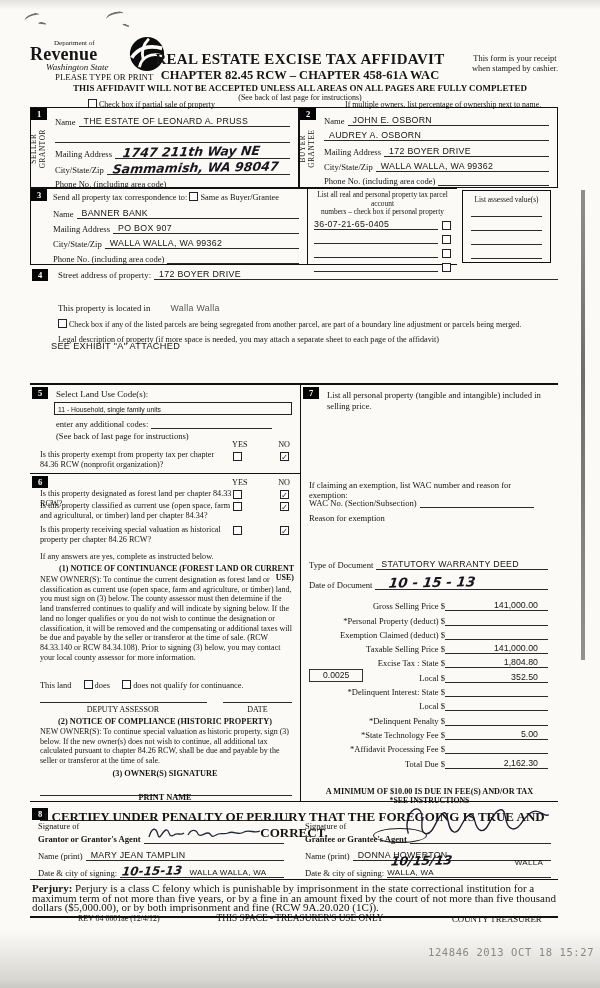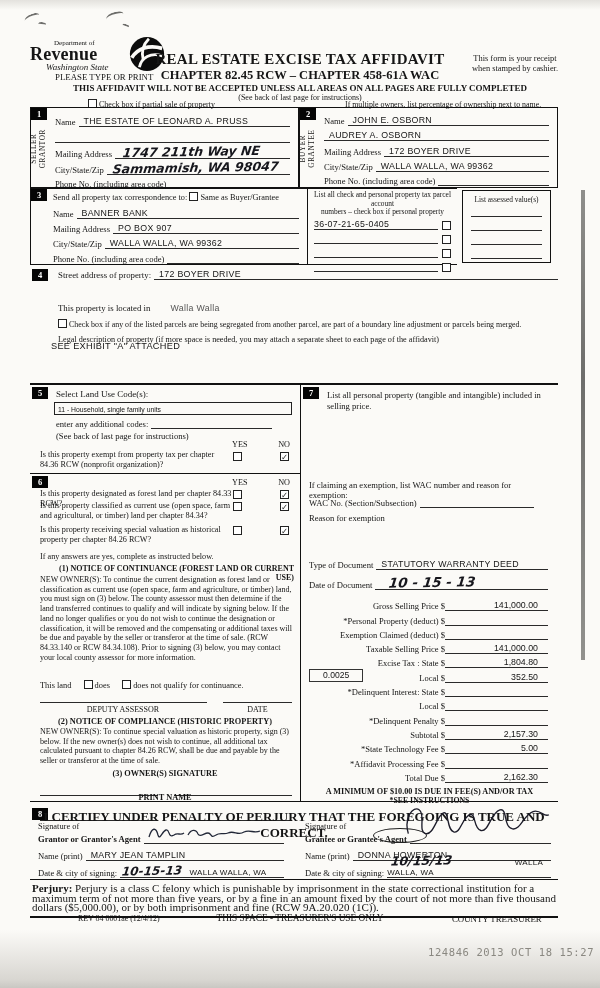--- a/index.html
+++ b/index.html
@@ -186,21 +186,21 @@
       </div>
       <div class="frow" style="height:15px;">
         <span class="lbl">Phone No. (including area code)</span>
         <span class="fill"></span>
       </div>
     </div>
   </div>
 
   <div class="abs" style="left:308px; top:188px; width:149px; height:77px; border-bottom:1.3px solid #111; border-top:1.3px solid #111; padding:2px 6px 0 6px;">
     <div style="font-size:7.4px; text-align:center; line-height:8.6px;">
-      <div>List all check and personal property tax parcel account</div>
+      <div>List all real and personal property tax parcel account</div>
       <div>numbers – check box if personal property</div>
     </div>
     <div class="frow" style="height:13px;">
         <span class="fill"><span class="typed" style="padding-left:0;">36-07-21-65-0405</span></span>
         <span class="cb" style="margin-left:4px;"></span>
       </div>
     <div class="frow" style="height:14px;">
         <span class="fill"><span class="typed" style="padding-left:0;"></span></span>
         <span class="cb" style="margin-left:4px;"></span>
       </div>
@@ -372,24 +372,20 @@
             <span class="feelab">*Delinquent Interest: State  $</span>
             <span class="feeval"></span>
           </div>
         <div class="feerow">
             <span class="feelab">Local  $</span>
             <span class="feeval"></span>
           </div>
         <div class="feerow">
             <span class="feelab">*Delinquent Penalty  $</span>
             <span class="feeval"></span>
-          </div>
-        <div class="feerow">
-            <span class="feelab">Subtotal  $</span>
-            <span class="feeval">2,157.30</span>
           </div>
         <div class="feerow">
             <span class="feelab">*State Technology Fee  $</span>
             <span class="feeval">5.00</span>
           </div>
         <div class="feerow">
             <span class="feelab">*Affidavit Processing Fee  $</span>
             <span class="feeval"></span>
           </div>
         <div class="feerow">

